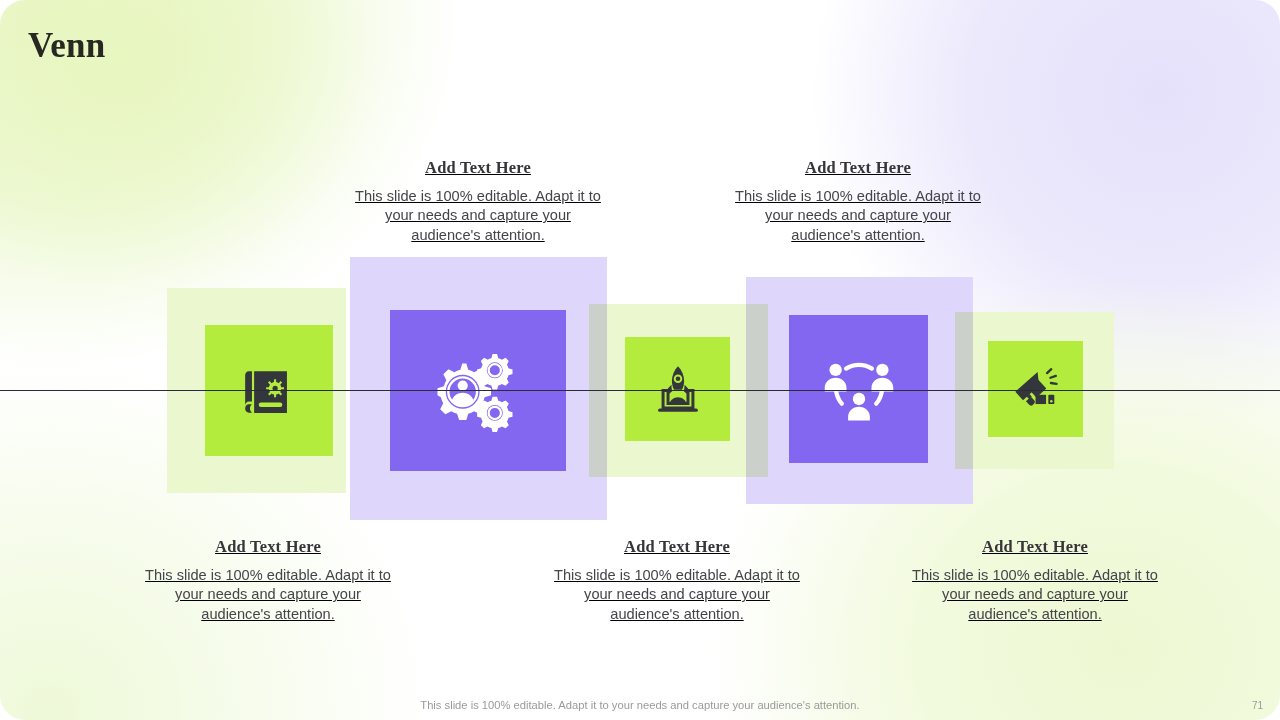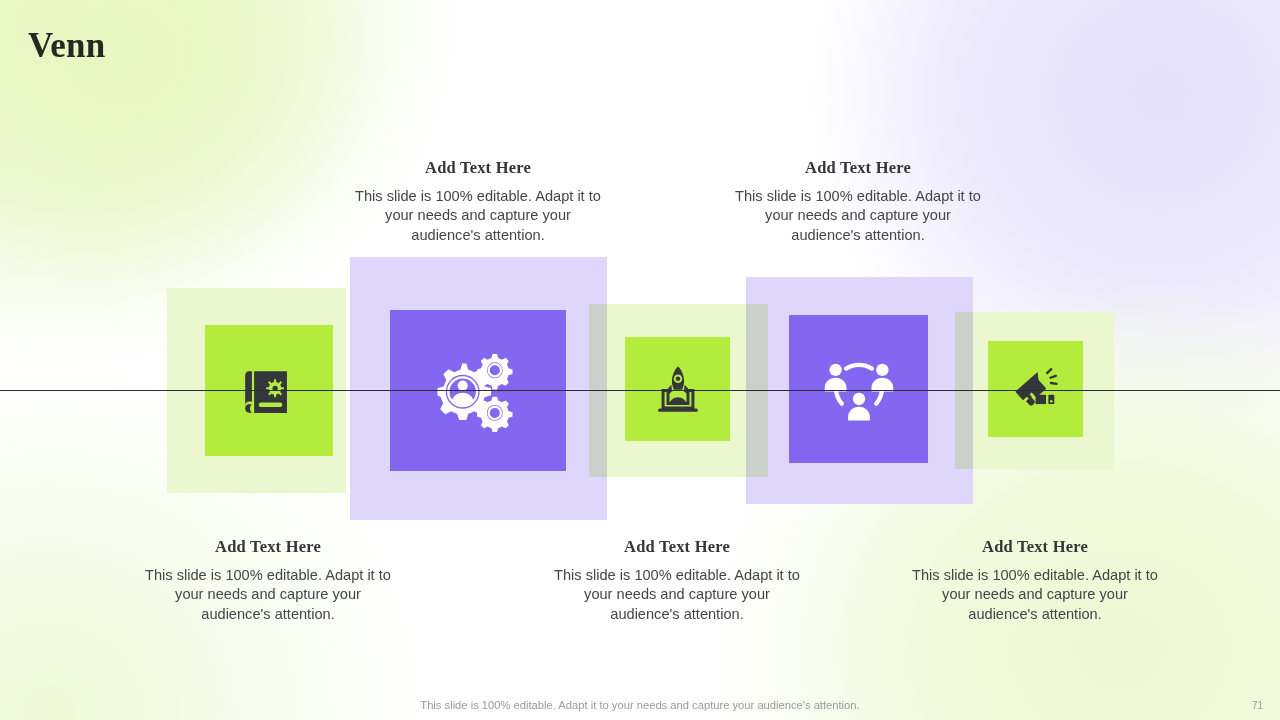--- a/index.html
+++ b/index.html
@@ -9,20 +9,21 @@
     overflow: hidden;
     background: #ffffff;
     font-family: "Liberation Sans", sans-serif;
   }
 
   #slide {
     position: relative;
     width: 1280px; height: 720px;
     background: #ffffff;
     overflow: hidden;
+    border-radius: 25px;
   }
 
   
   .bg-layer { position: absolute; inset: 0; pointer-events: none; }
 
   .blob-tl {
     position: absolute;
     left: -360px; top: -330px;
     width: 820px; height: 700px;
     border-radius: 50%;
@@ -102,20 +103,21 @@
   .inner.green { background: #b4ec3d; }
   .inner.purple { background: #8467f0; }
 
   .inner svg { display: block; }
 
   
   .caption {
     position: absolute;
     text-align: center;
     z-index: 6;
+    text-decoration: underline;
   }
   .caption .cap-title {
     font-family: "Liberation Serif", serif;
     font-size: 16.5px;
     font-weight: 700;
     color: #373539;
     margin-bottom: 9px;
     letter-spacing: 0.2px;
   }
   .caption .cap-body {

